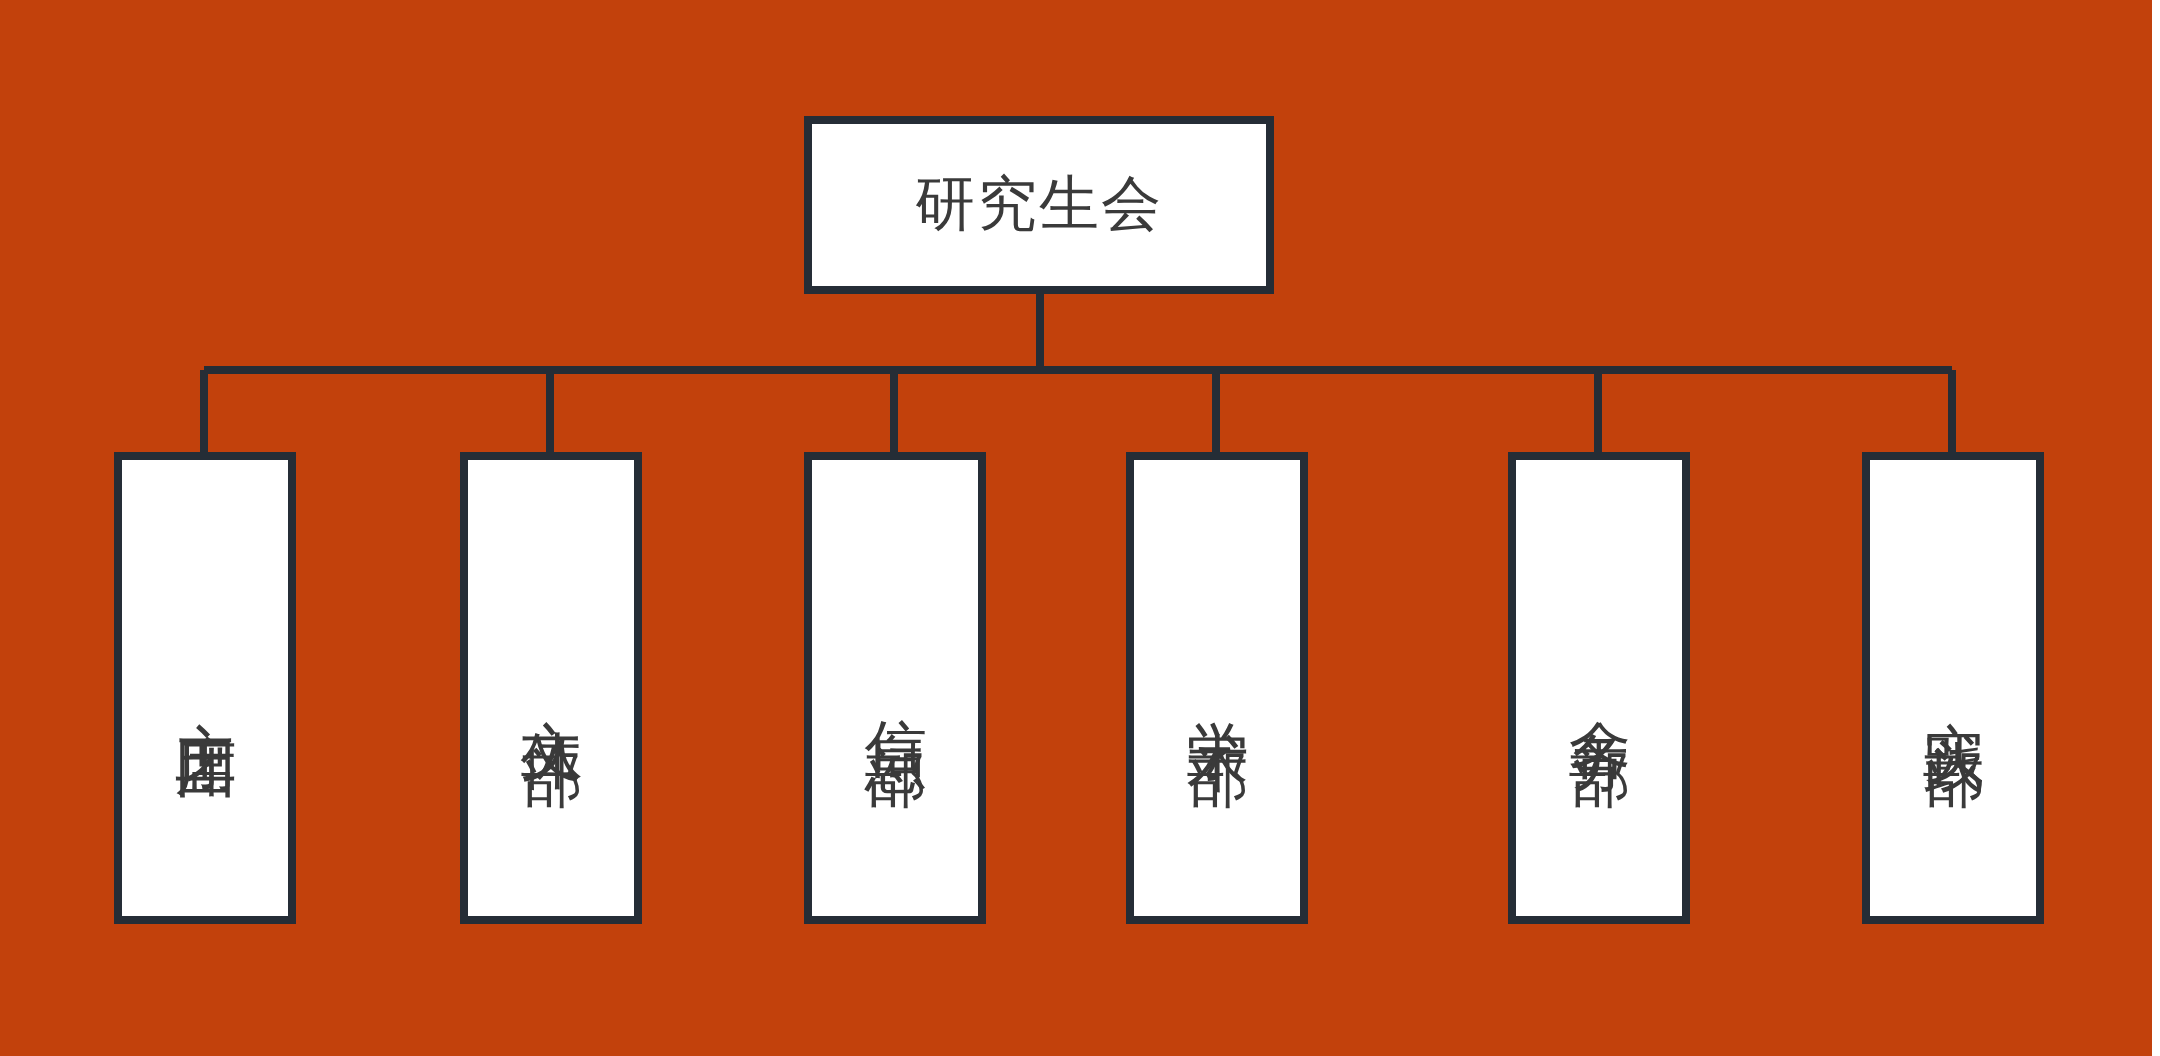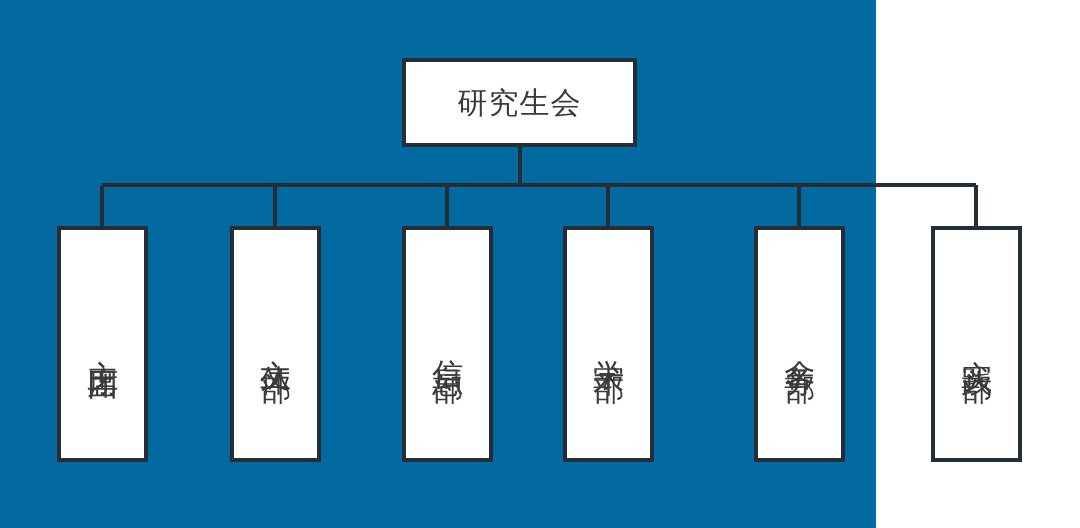--- a/index.html
+++ b/index.html
@@ -8,23 +8,23 @@
     background: #ffffff;
   }
   body {
     width: 1080px;
     height: 528px;
     overflow: hidden;
     font-family: "Liberation Sans", "DejaVu Sans", sans-serif;
   }
   #chart-canvas {
     position: relative;
-    width: 876px;
+    width: 1076px;
     height: 528px;
-    background: #0369a1;
+    background: #c2410c;
   }
   #connector-layer {
     position: absolute;
     left: 0;
     top: 0;
     width: 1080px;
     height: 528px;
   }
   .node-box {
     position: absolute;

